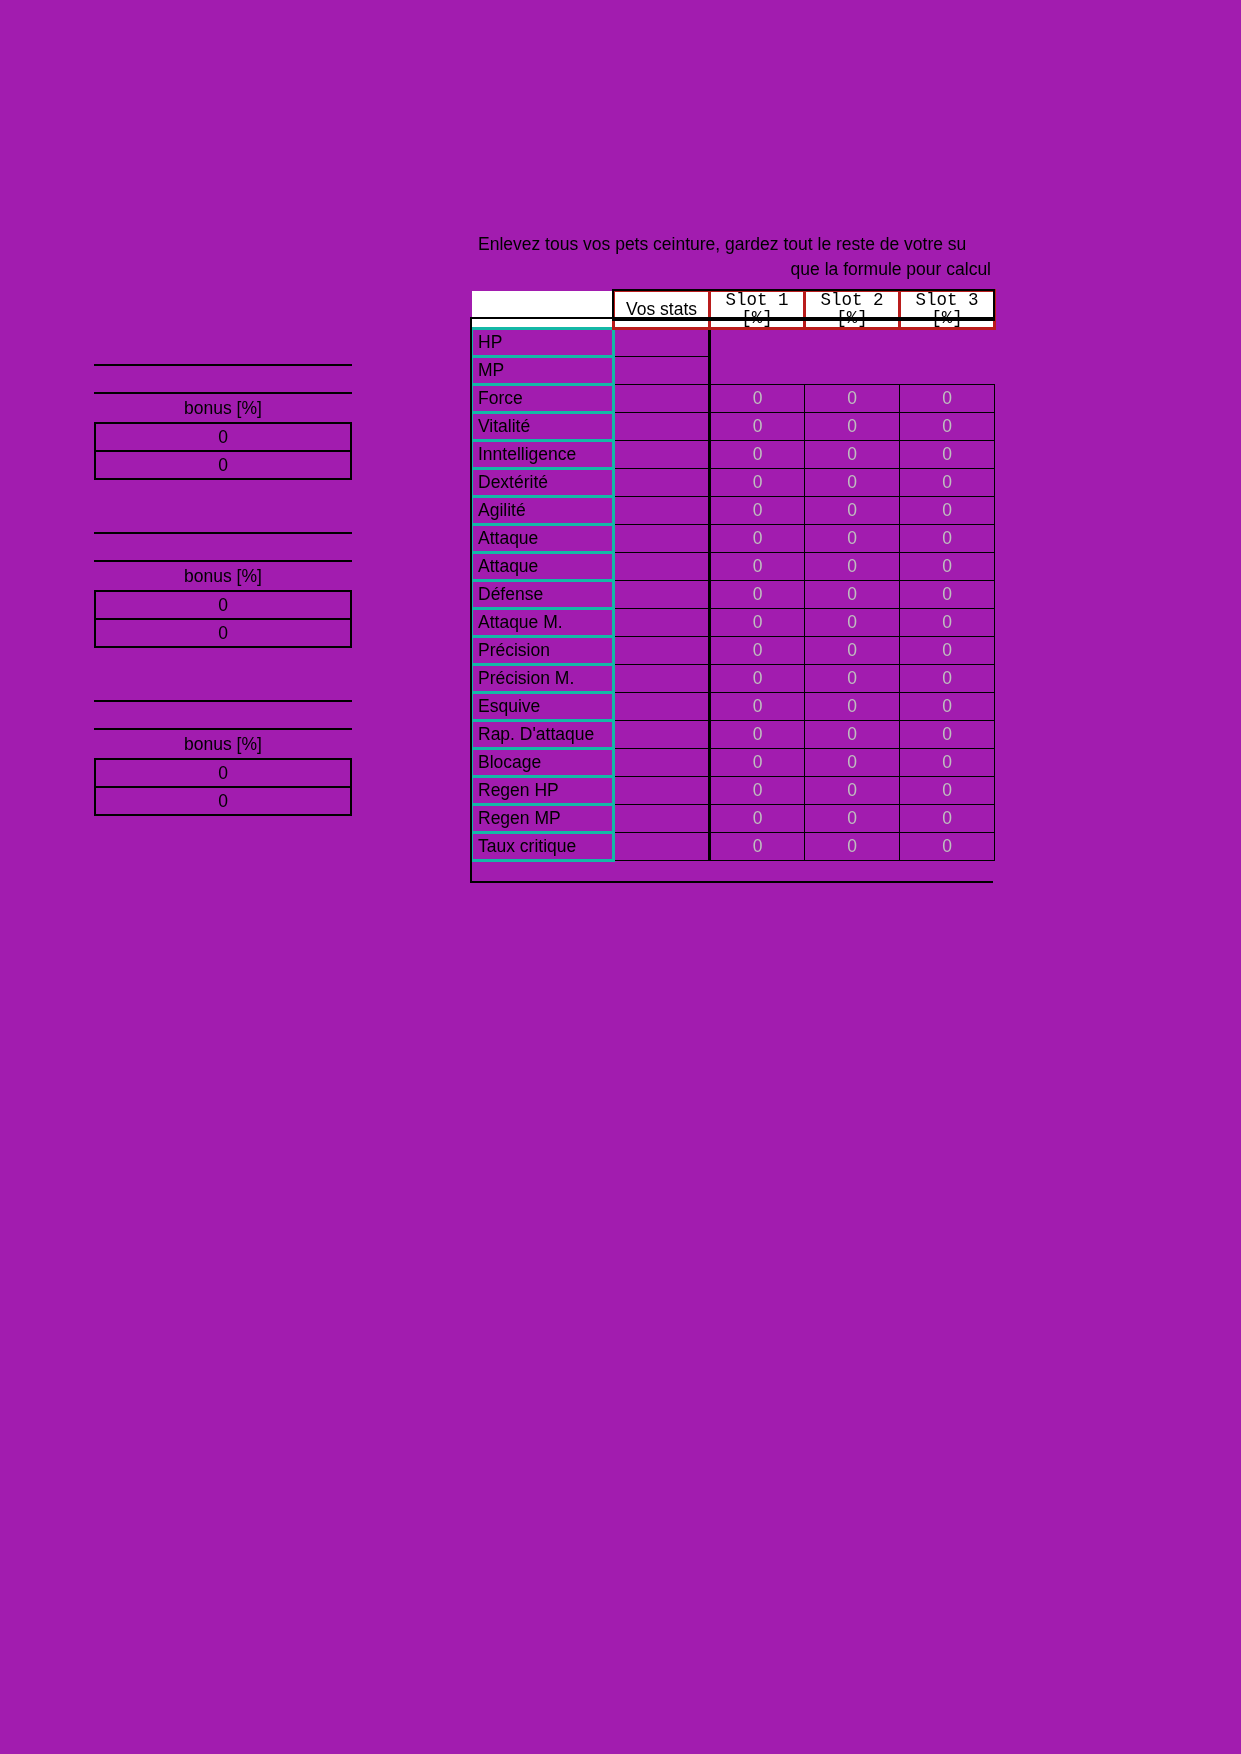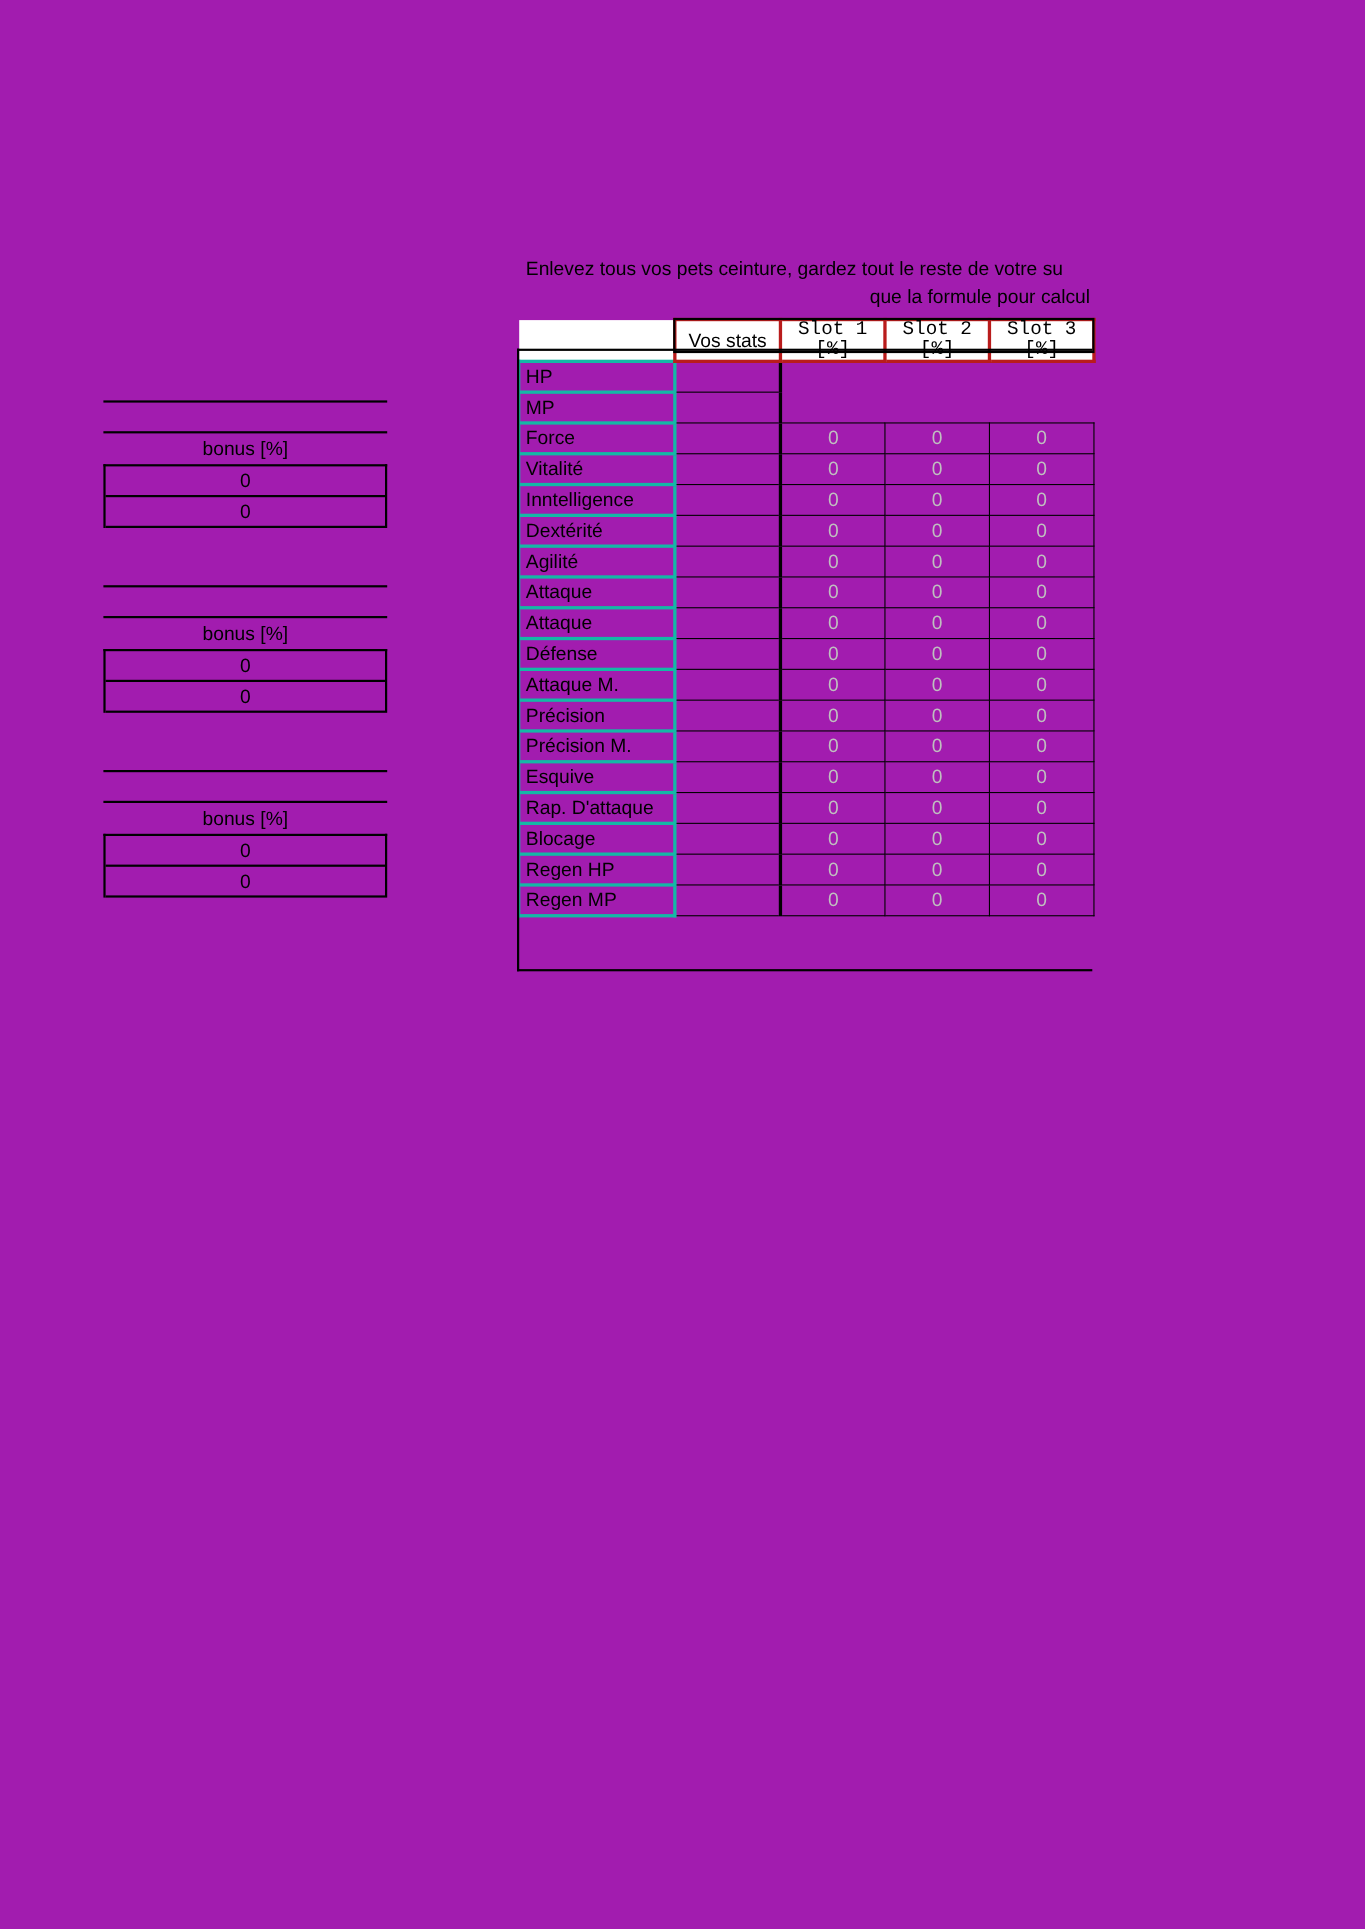--- a/index.html
+++ b/index.html
@@ -266,19 +266,26 @@
           <td class="c-slot zero">0</td>
           <td class="c-slot zero">0</td>
         </tr>
         <tr class="bd">
           <td class="c-label">Regen MP</td>
           <td class="c-vos"></td>
           <td class="c-slot zero">0</td>
           <td class="c-slot zero">0</td>
           <td class="c-slot zero">0</td>
         </tr>
+        <tr class="bd">
+          <td class="c-label">Taux critique</td>
+          <td class="c-vos"></td>
+          <td class="c-slot zero">0</td>
+          <td class="c-slot zero">0</td>
+          <td class="c-slot zero">0</td>
+        </tr>
       </tbody>
   </table>
 
   <div id="stats-frame"></div>
   <div id="hdr-frame"></div>
 
 </div>
 
 </body></html>

